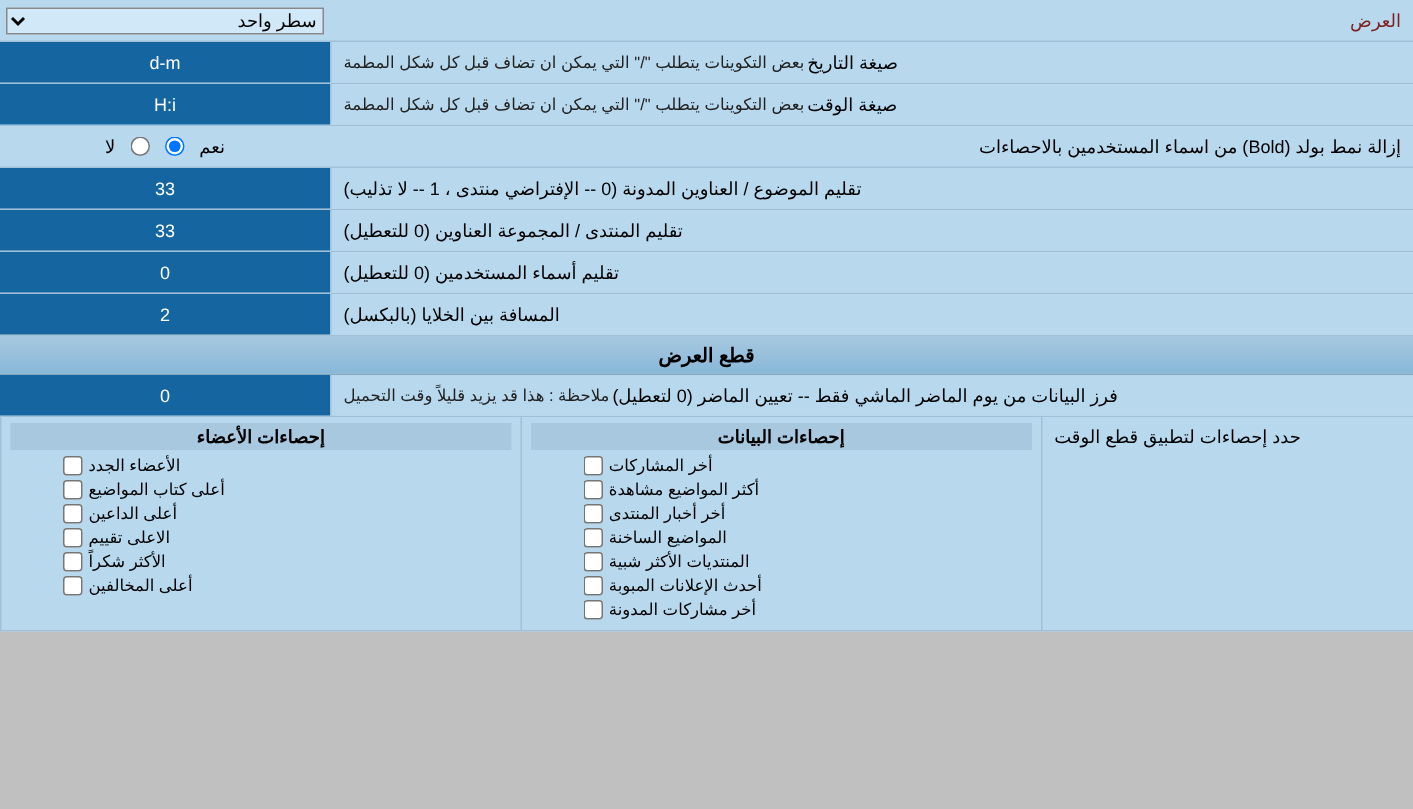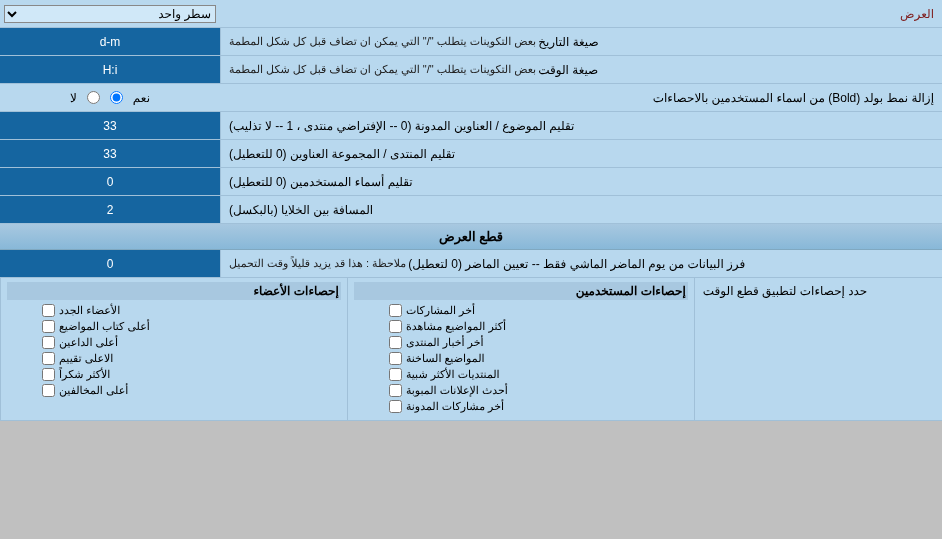--- a/index.html
+++ b/index.html
@@ -167,21 +167,21 @@
 
     .checkbox-col {
       flex: 1;
       padding: 4px 6px;
       border-left: 1px solid #a0c0d8;
     }
 
     .checkbox-col-header {
       font-weight: bold;
       font-size: 12px;
-      text-align: right;
+      text-align: center;
       margin-bottom: 4px;
       color: #000;
       background: #a8c8e0;
       padding: 2px;
     }
 
     .checkbox-item {
       display: flex;
       align-items: center;
       gap: 4px;
@@ -297,21 +297,21 @@
     </div>
   </div>
 
   <div class="checkboxes-section">
     <div class="checkboxes-label-col">
       <span>حدد إحصاءات لتطبيق قطع الوقت</span>
     </div>
     <div class="checkboxes-cols">
 
       <div class="checkbox-col">
-        <div class="checkbox-col-header">إحصاءات المستخدمين</div>
+        <div class="checkbox-col-header">إحصاءات البيانات</div>
 
         <div class="checkbox-item">
           <label>أخر المشاركات</label>
           <input type="checkbox" style="">
         </div>
         <div class="checkbox-item">
           <label>أكثر المواضيع مشاهدة</label>
           <input type="checkbox" style="">
         </div>
         <div class="checkbox-item">

